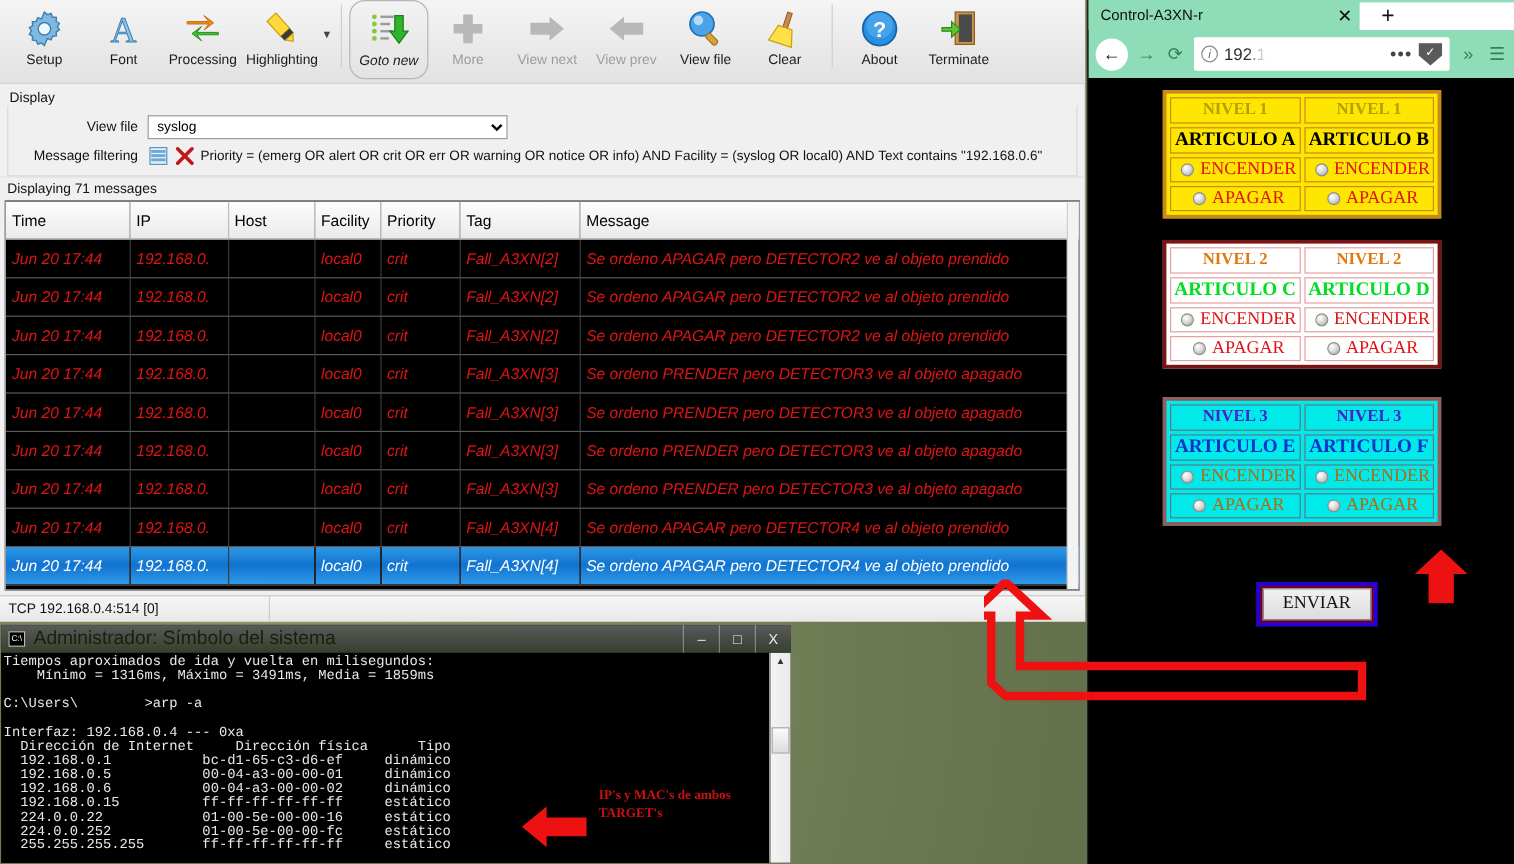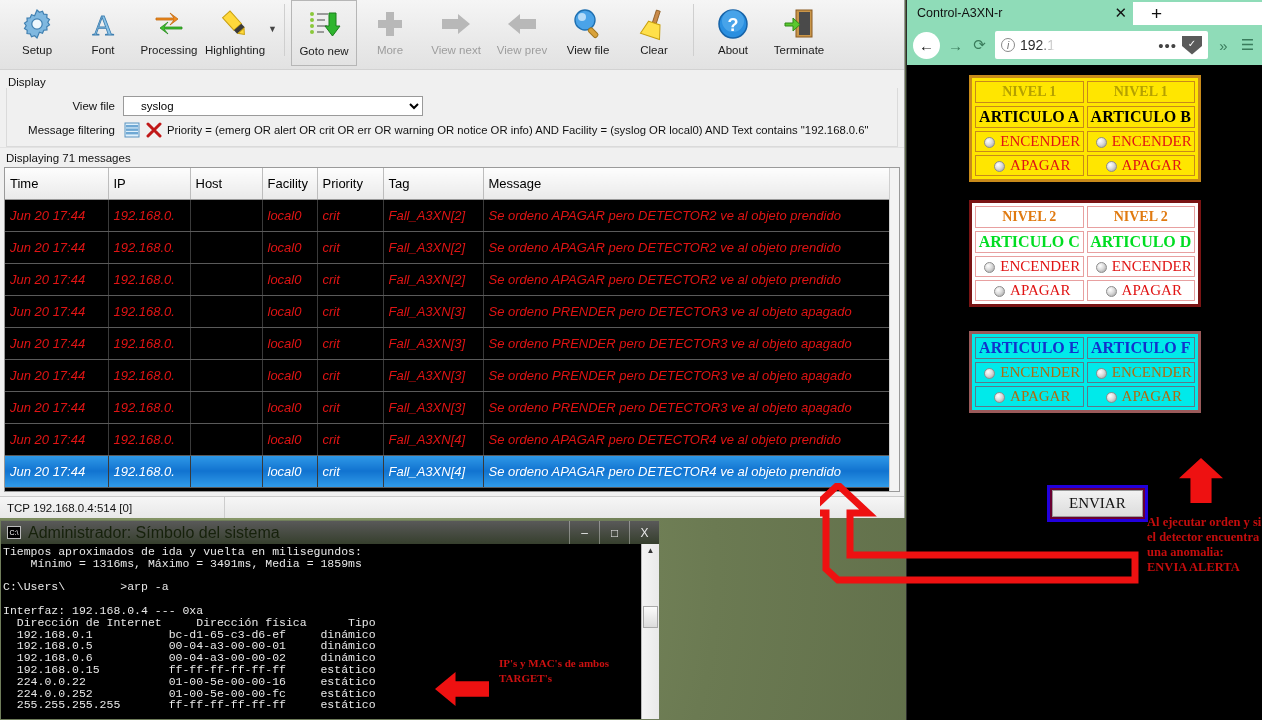--- a/index.html
+++ b/index.html
@@ -31,34 +31,34 @@
   .tbtn{
     width:66px; height:66px; display:flex; flex-direction:column;
     align-items:center; justify-content:flex-start; padding-top:5px;
     font-size:11.5px; color:#1b1b1b; position:relative;
   }
   .tbtn .glyph{ height:38px; display:flex; align-items:center; justify-content:center; }
   .tbtn .lbl{ margin-top:1px; white-space:nowrap; }
   .tbtn.disabled .lbl{ color:#9d9d9d; }
   .tbtn.active{
     background:linear-gradient(180deg,#f2f2f2,#e3e3e3);
-    border:1px solid #b6b6b6; border-radius:0;
+    border:1px solid #b6b6b6; border-radius:13px;font-style:italic;
   }
   .tsep{ width:1px; height:52px; background:#cfcfcf; margin:4px 6px 0 6px;}
   .caret{ width:10px; align-self:center; margin-top:-12px; font-size:9px; color:#444;}
 
   .display-group{ position:relative; margin:6px 6px 0 6px; }
   .display-legend{ font-size:11.5px; color:#111; padding-left:2px; }
   .grp-box{ border:1px solid #dadada; border-top:none; padding:6px 4px 4px 4px; }
 
   .row{ display:flex; align-items:center; height:24px; }
   .row .lab{ width:112px; text-align:right; padding-right:8px; font-size:11.5px; color:#111; }
   select.viewfile{
     width:300px; height:20px; font-size:11.5px; font-family:"Liberation Sans",sans-serif;
-    border:1px solid #9a9a9a; background:#fff; padding-left:13px;
+    border:1px solid #9a9a9a; background:#fff; padding-left:3px;
   }
   .filter-text{ font-size:11.3px; color:#111; }
   .fic{ width:18px;height:18px;margin-right:4px;display:inline-flex;align-items:center;justify-content:center;}
   .status-count{ font-size:11.5px; color:#111; padding:4px 0 3px 6px; border-top:1px solid #e2e2e2; }
 
   
   .gridwrap{ margin:0 4px; border:1px solid #9a9a9a; background:#000; height:325px; position:relative; overflow:hidden;}
   table.logs{ border-collapse:collapse; width:895px; table-layout:fixed; }
   table.logs th{
     background:linear-gradient(180deg,#fdfdfd,#eaeaea);
@@ -552,20 +552,24 @@
           <td class="p-opt"><span class="radio"></span><span>APAGAR</span></td>
           <td class="p-opt"><span class="radio"></span><span>APAGAR</span></td>
         </tr>
       </tbody>
         </table>
     </div>
 
     <div class="panel" id="lvl3">
       <table class="ptable">
         <tbody>
+            <tr>
+          <td class="p-hdr">NIVEL 3</td>
+          <td class="p-hdr">NIVEL 3</td>
+        </tr>
         <tr>
           <td class="p-art">ARTICULO E</td>
           <td class="p-art">ARTICULO F</td>
         </tr>
         <tr>
           <td class="p-opt"><span class="radio"></span><span>ENCENDER</span></td>
           <td class="p-opt"><span class="radio"></span><span>ENCENDER</span></td>
         </tr>
         <tr>
           <td class="p-opt"><span class="radio"></span><span>APAGAR</span></td>
@@ -575,21 +579,20 @@
         </table>
     </div>
 
     <div id="enviar-wrap">
       <div id="enviar">
         <div class="inner">ENVIAR</div>
       </div>
     </div>
 
     <div id="up-arrow-red"></div>
-    <div id="alerta">Al ejecutar orden y si el detector encuentra una anomalia: ENVIA ALERTA</div>
   </div>
 </div>
 
 <div id="cmd">
   <div class="cmd-title">
     <span class="cmd-ico">C:\</span>
     <span class="t">Administrador: Símbolo del sistema</span>
     <span class="cmd-wbtns">
       <span class="wb">–</span>
       <span class="wb">□</span>

